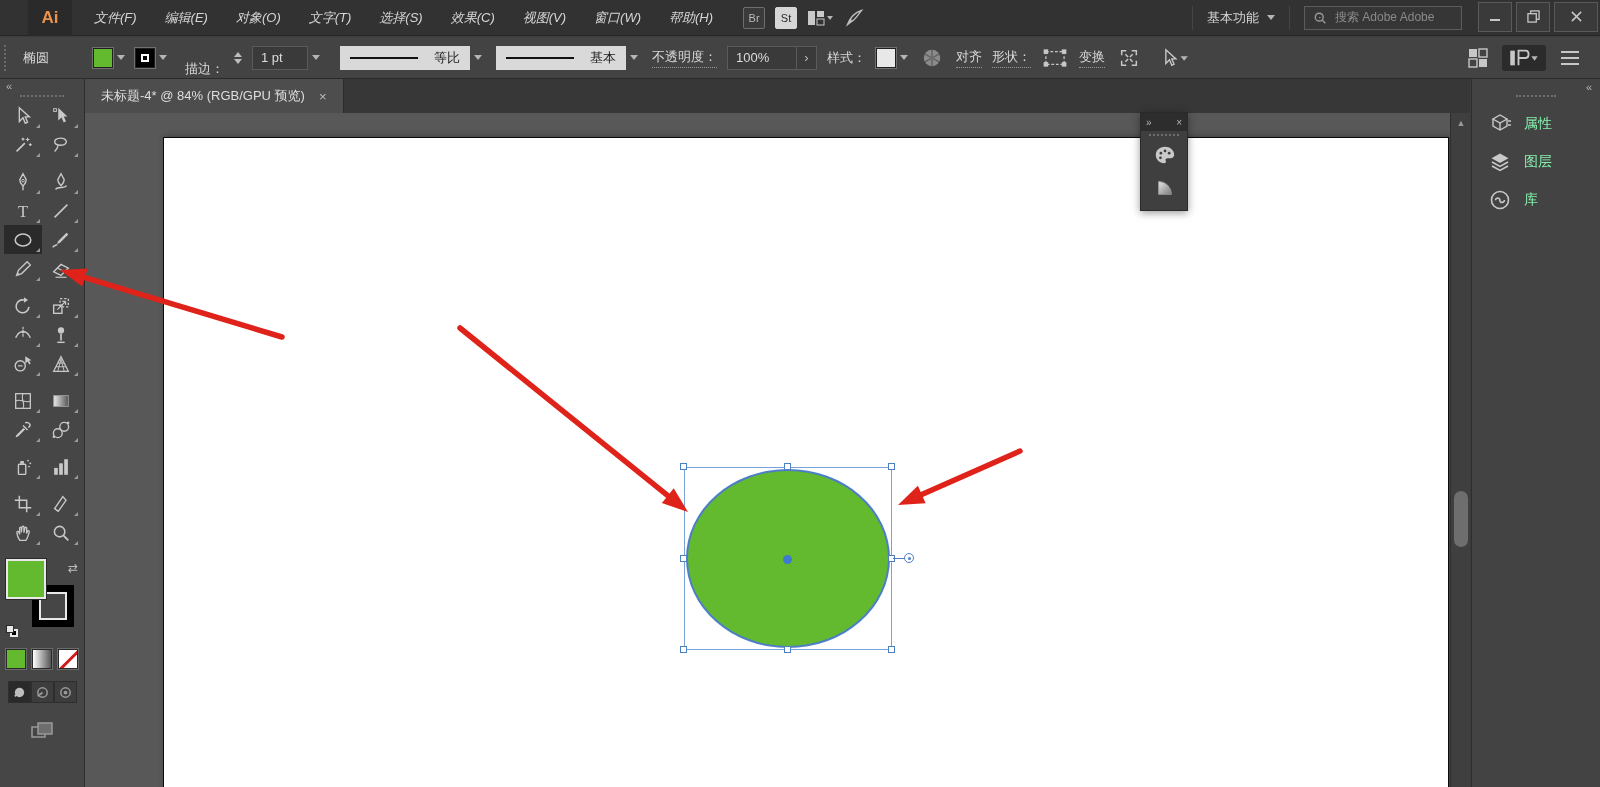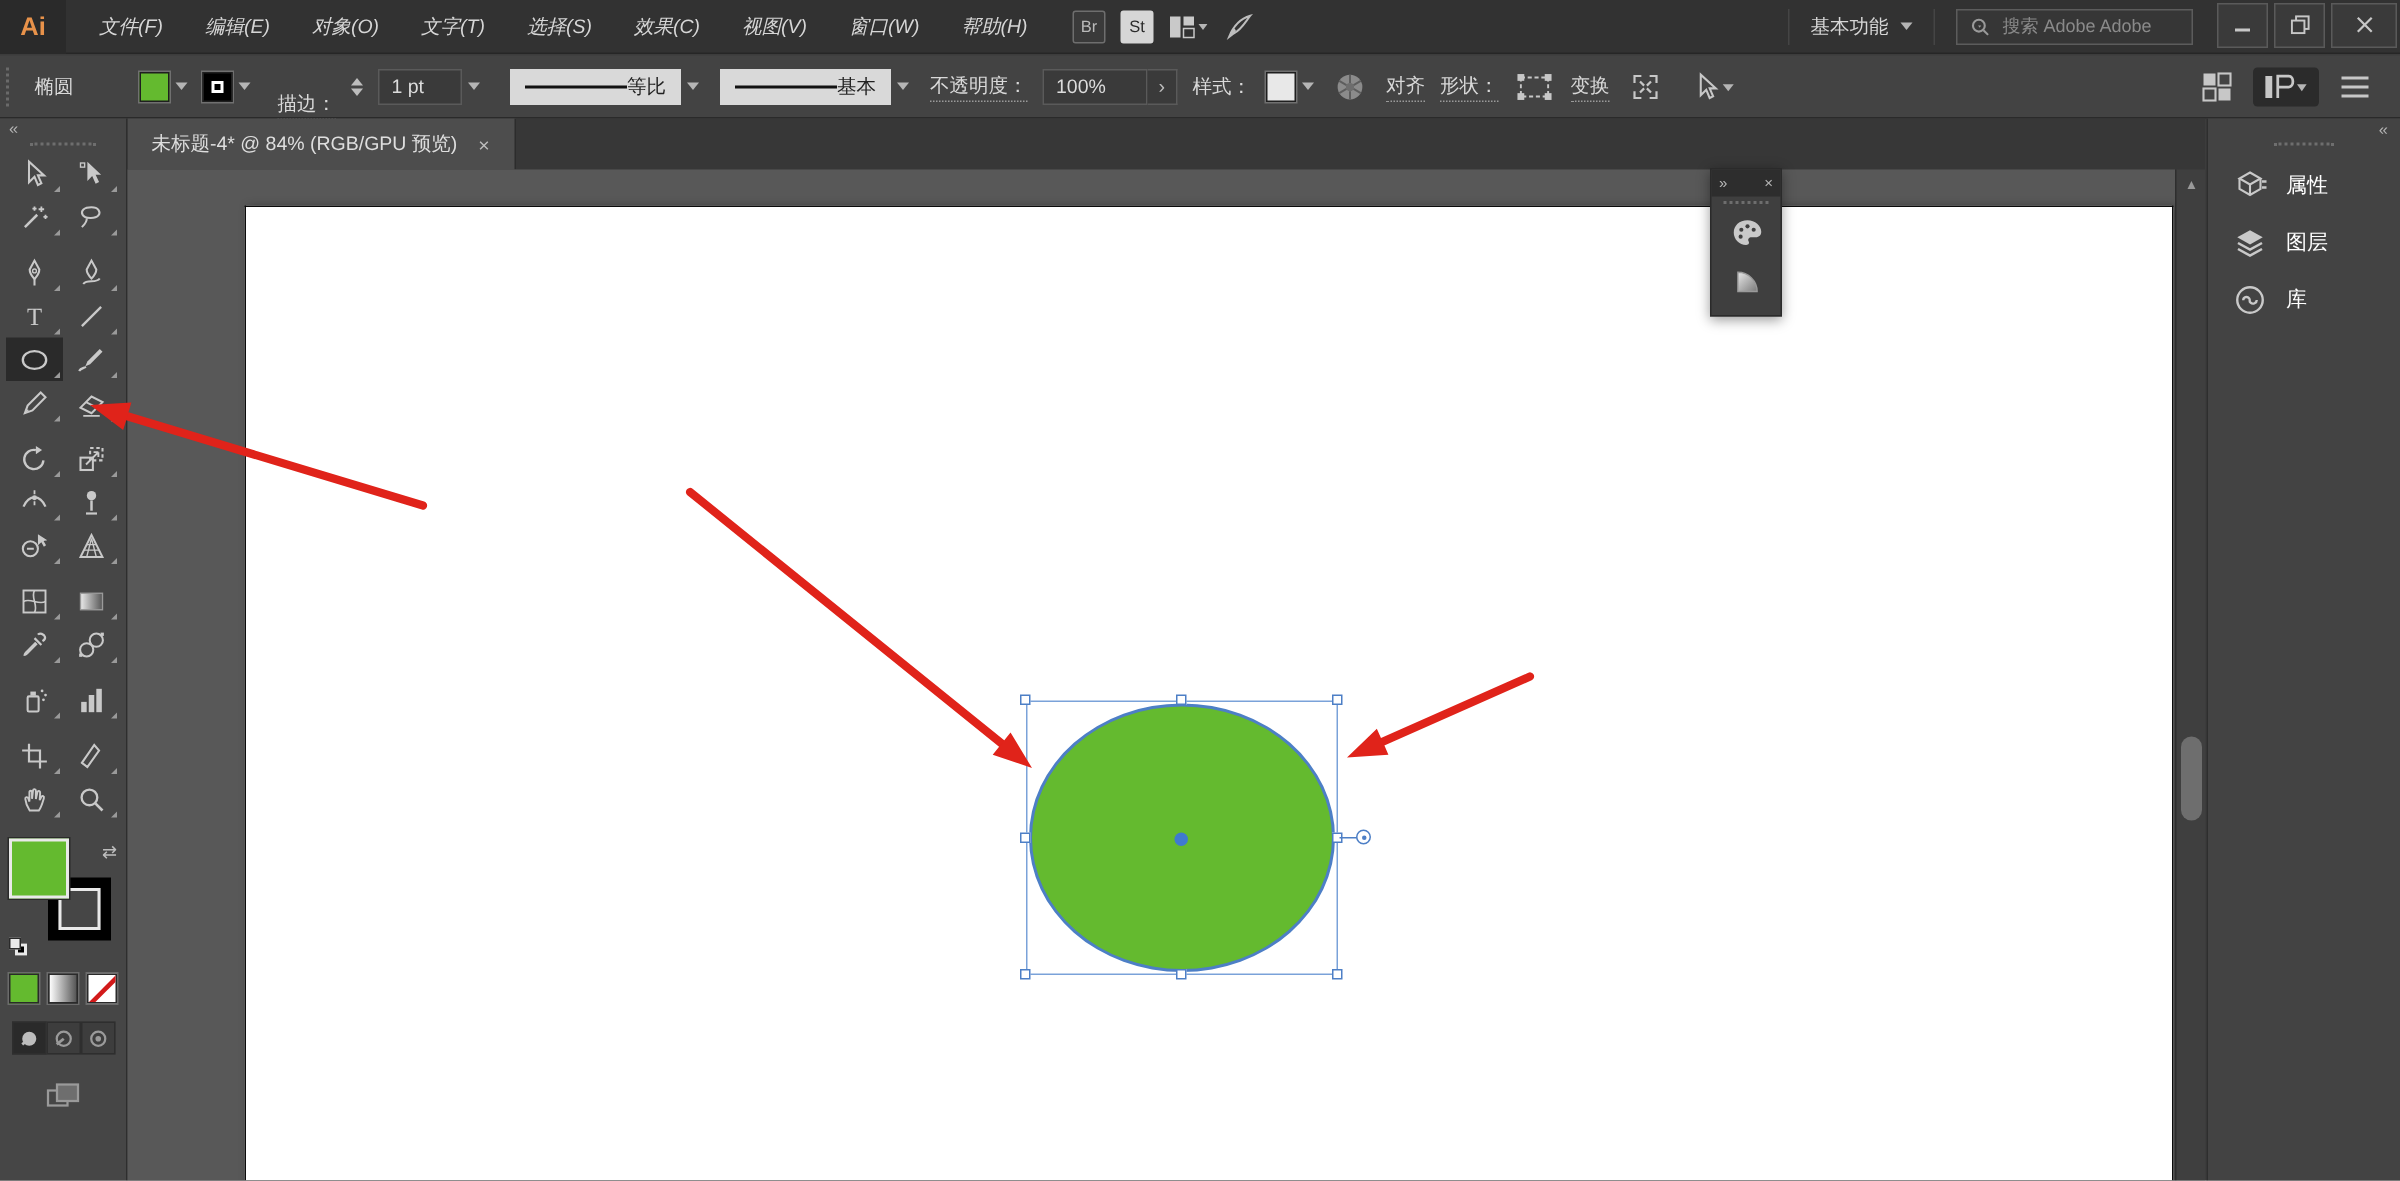--- a/index.html
+++ b/index.html
@@ -1,21 +1,21 @@
 <!DOCTYPE html>
 <html><head>
 <meta charset="utf-8">
 <style>
   * { margin:0; padding:0; box-sizing:border-box; }
   html,body { width:1600px; height:787px; overflow:hidden; }
   body { font-family:"Liberation Sans","DejaVu Sans",sans-serif; font-size:13px; color:#cfcfcf; background:#3c3c3c; }
   .app { position:relative; width:1600px; height:787px; background:#3c3c3c; overflow:hidden; }
 
   
-  .menubar { position:absolute; left:0; top:0; width:1600px; height:36px; background:#323232; display:flex; align-items:center; border-bottom:1px solid #262626; }
+  .menubar { position:absolute; left:0; top:0; width:1600px; height:36px; background:#323232; display:flex; align-items:center; border-bottom:1px solid #262626;padding-left:28px; }
   .ai-logo { width:44px; height:36px; display:flex; align-items:center; justify-content:center; color:#e8924a; font-weight:bold; font-size:17px; background:#2a2a2a; }
   .menu-items { display:flex; align-items:center; margin-left:8px;font-style:italic; }
   .menu-item { padding:0 14px; height:36px; line-height:36px; color:#d6d6d6; cursor:default; }
   .mb-badges { display:flex; align-items:center; gap:10px; margin-left:16px; }
   .badge { width:22px; height:22px; border:1px solid #6e6e6e; border-radius:2px; display:flex; align-items:center; justify-content:center; font-size:11px; color:#b9b9b9; background:#3a3a3a; }
   .badge.st { background:#d6d6d6; color:#2b2b2b; border-color:#d6d6d6; }
   .mb-icon { display:flex; align-items:center; color:#bdbdbd; }
   .mb-right { margin-left:auto; display:flex; align-items:center; height:36px; }
   .workspace { display:flex; align-items:center; gap:8px; padding:0 14px; border-left:1px solid #454545; border-right:1px solid #454545; height:24px; color:#d6d6d6; }
   .chev { width:0; height:0; border-left:4px solid transparent; border-right:4px solid transparent; border-top:5px solid #b5b5b5; display:inline-block; }
@@ -35,21 +35,21 @@
   .swatch.fill { background:#64ba2f; }
   .swatch.stroke { background:#000; position:relative; }
   .swatch.stroke::after { content:""; position:absolute; inset:5px; border:2px solid #fff; background:#000; }
   .swatch.style { background:#e8e8e8; }
   .stepper { display:flex; flex-direction:column; justify-content:center; gap:2px; }
   .stp { width:0; height:0; border-left:4px solid transparent; border-right:4px solid transparent; }
   .stp.up { border-bottom:5px solid #bdbdbd; }
   .stp.dn { border-top:5px solid #bdbdbd; }
   .field { background:#3a3a3a; border:1px solid #5a5a5a; height:24px; display:flex; align-items:center; padding:0 8px; color:#dcdcdc; min-width:56px; }
   .ddchev { display:flex; align-items:center; padding:0 4px; height:24px; }
-  .profile-btn { display:flex; align-items:center; gap:0; background:#d9d9d9; color:#222; height:24px; padding:0 10px; min-width:110px; }
+  .profile-btn { display:flex; align-items:center; gap:16px; background:#d9d9d9; color:#222; height:24px; padding:0 10px; min-width:110px; }
   .profile-line { width:68px; height:2px; background:#111; }
   .opacity-field { background:#3a3a3a; border:1px solid #5a5a5a; height:24px; display:flex; align-items:center; padding:0 8px; width:70px; color:#dcdcdc; }
   .arrow-btn { width:20px; height:24px; border:1px solid #5a5a5a; border-left:none; display:flex; align-items:center; justify-content:center; color:#bdbdbd; background:#3a3a3a; }
   .cbicon { display:flex; align-items:center; justify-content:center; width:28px; height:26px; color:#c7c7c7; }
   .cb-spacer { flex:1; }
   .cbicon.toggled { background:#2b2b2b; border-radius:3px; }
   .cb-right { display:flex; align-items:center; gap:10px; margin-right:6px; }
 
   
   .tabrow { position:absolute; left:85px; top:79px; width:1385px; height:34px; background:#373737; display:flex; }
@@ -104,21 +104,21 @@
   .vscroll { position:absolute; left:1450px; top:113px; width:20px; height:674px; background:#3f3f3f; border-left:1px solid #2e2e2e; }
   .vs-up { position:absolute; top:4px; left:4px; width:12px; height:12px; color:#9a9a9a; font-size:9px; text-align:center; line-height:12px; }
   .vs-thumb { position:absolute; left:3px; top:378px; width:14px; height:56px; background:#6e6e6e; border-radius:7px; }
 
   
   .rdock { position:absolute; left:1471px; top:79px; width:129px; height:708px; background:#434343; border-left:1px solid #2e2e2e; }
   .rd-head { height:16px; display:flex; justify-content:flex-end; padding:2px 8px; color:#b5b5b5; font-size:11px; }
   .rd-grip { margin:0 auto 8px; width:40px; border-top:2px dotted #6e6e6e; }
   .rd-item { display:flex; align-items:center; gap:12px; padding:7px 0 7px 16px; cursor:pointer; }
   .rd-item svg { width:24px; height:24px; }
-  .rd-item .lbl { font-size:14px; color:#ffffff; }
+  .rd-item .lbl { font-size:14px; color:#86efac; }
 
   
   .fpanel { position:absolute; left:1140px; top:112px; width:48px; height:99px; background:#3f3f3f; border:1px solid #2a2a2a; box-shadow:0 2px 8px rgba(0,0,0,.4); }
   .fp-head { height:18px; background:#2d2d2d; display:flex; align-items:center; justify-content:space-between; padding:0 5px; color:#b5b5b5; font-size:10px; }
   .fp-grip { margin:3px auto; width:30px; border-top:2px dotted #6e6e6e; }
   .fp-btn { width:48px; height:32px; display:flex; align-items:center; justify-content:center; }
   .fp-btn svg { width:22px; height:22px; }
 
   
   .overlay { position:absolute; left:0; top:0; width:1600px; height:787px; pointer-events:none; z-index:50; }

